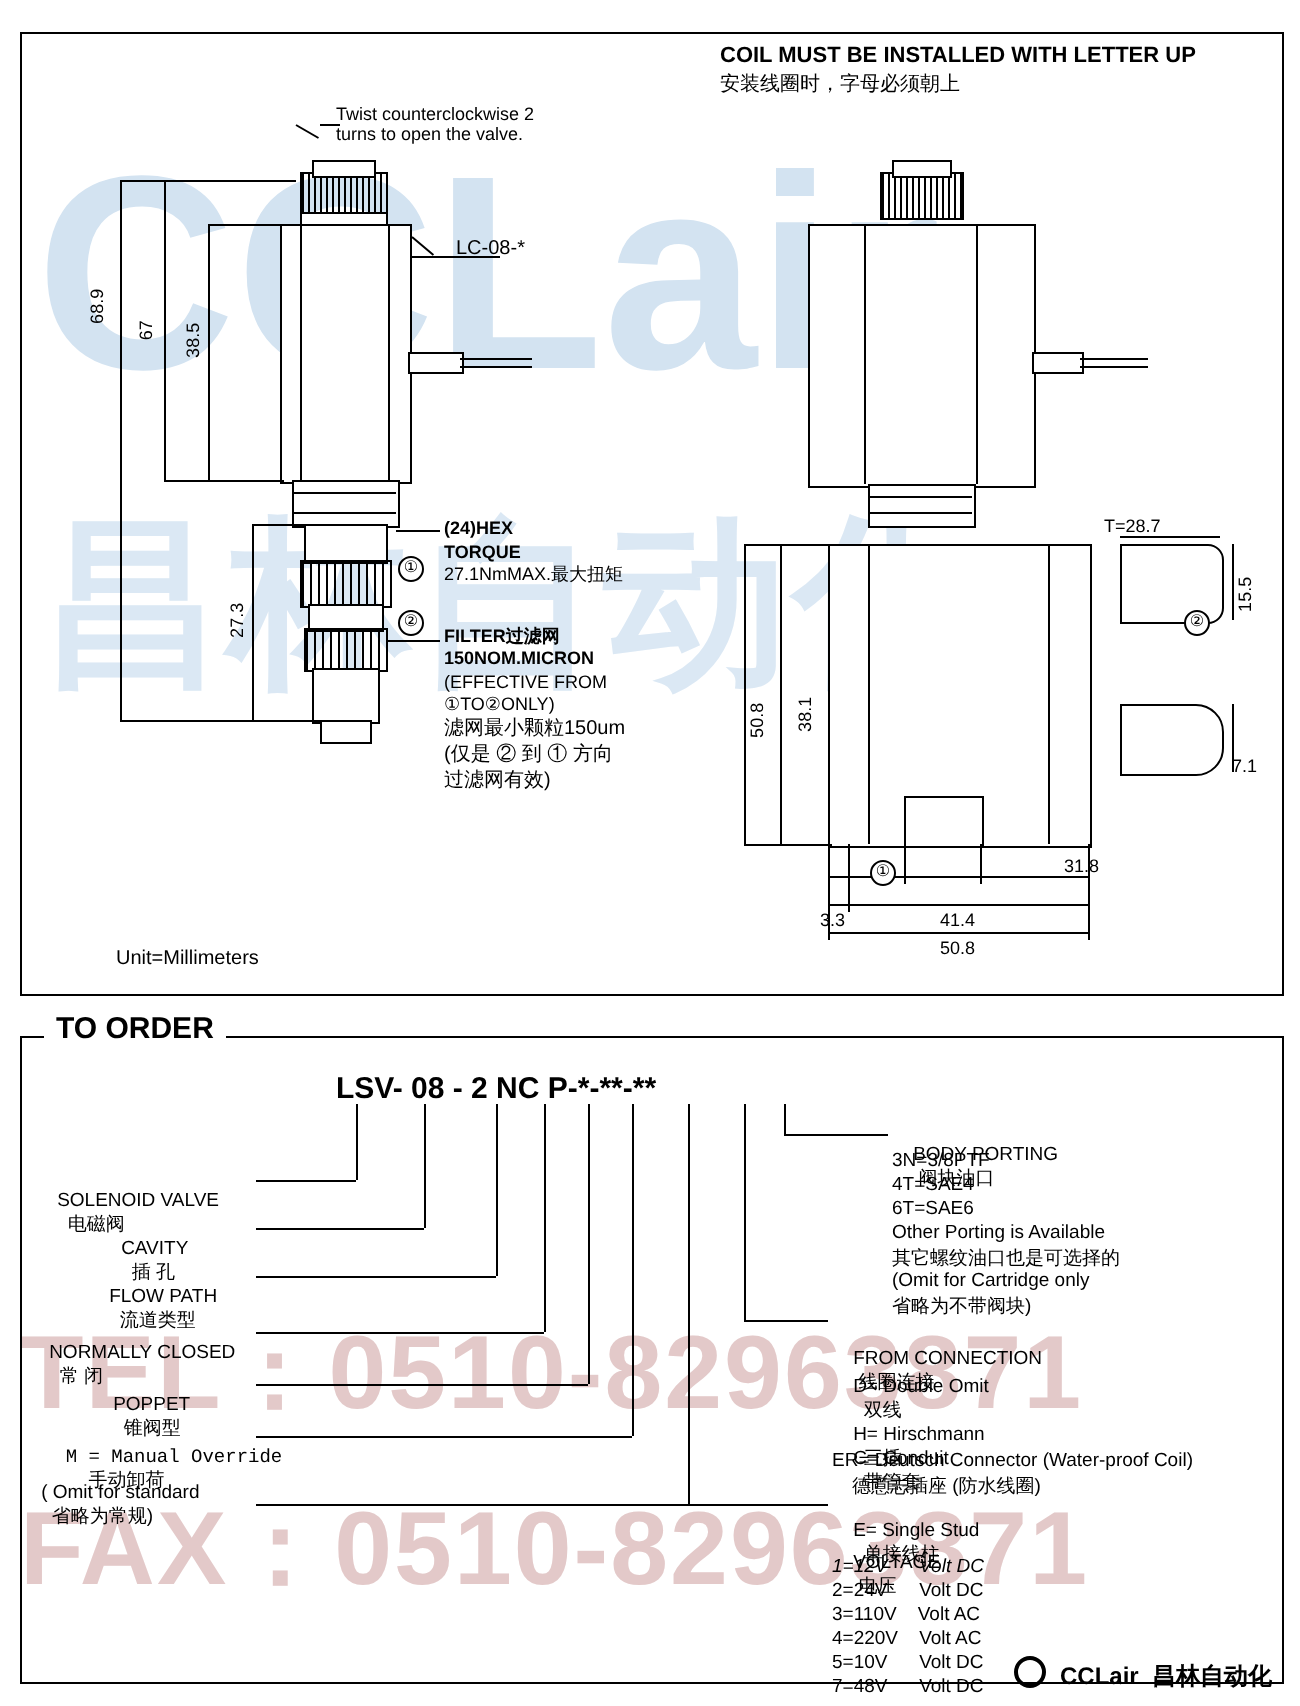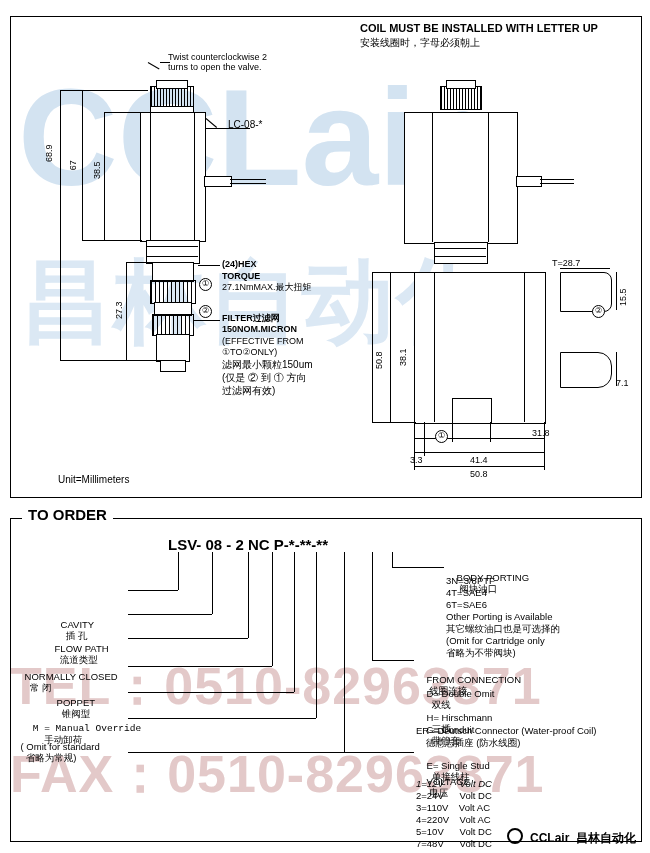--- a/index.html
+++ b/index.html
@@ -222,20 +222,24 @@
   <div class="leadv" style="left:392px;top:552px;height:15px;"></div>
 
   <div class="lead" style="left:128px;top:590px;width:50px;"></div>
   <div class="lead" style="left:128px;top:614px;width:84px;"></div>
   <div class="lead" style="left:128px;top:638px;width:120px;"></div>
   <div class="lead" style="left:128px;top:666px;width:144px;"></div>
   <div class="lead" style="left:128px;top:692px;width:166px;"></div>
   <div class="lead" style="left:128px;top:718px;width:188px;"></div>
   <div class="lead" style="left:128px;top:752px;width:216px;"></div>
 
+  <div class="lbl" style="left:18px;top:584px;">
+    <span>SOLENOID VALVE</span>
+    &nbsp;&nbsp;<span>电磁阀</span>
+  </div>
   <div class="lbl" style="left:50px;top:608px;">
     <span>CAVITY</span>
     &nbsp;&nbsp;<span>插 孔</span>
   </div>
   <div class="lbl" style="left:44px;top:632px;">
     <span>FLOW PATH</span>
     &nbsp;&nbsp;<span>流道类型</span>
   </div>
   <div class="lbl" style="left:14px;top:660px;">
     <span>NORMALLY CLOSED</span>

